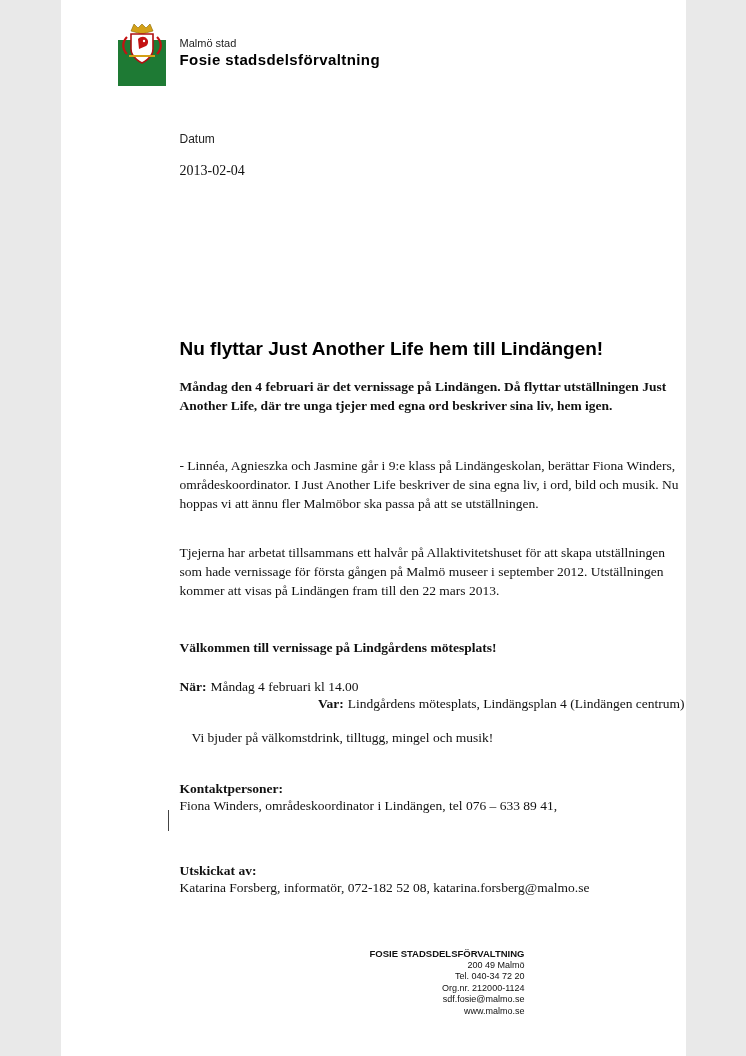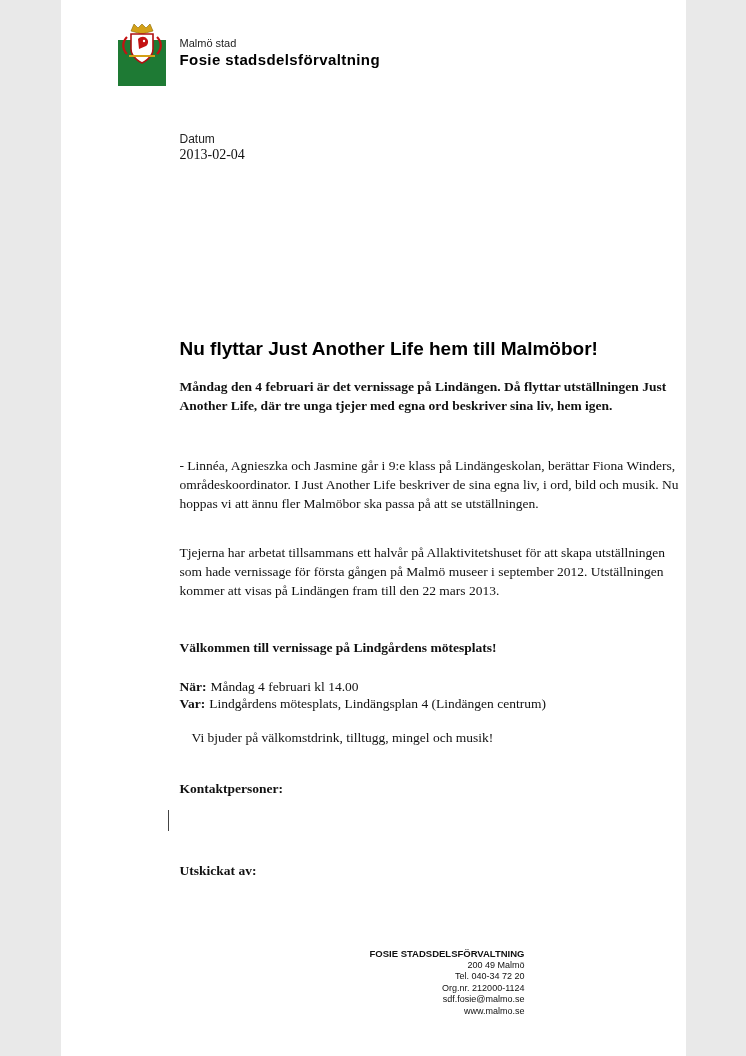--- a/index.html
+++ b/index.html
@@ -16,21 +16,21 @@
   }
 
   
   .logo-wrap { position: absolute; left: 56px; top: 22px; width: 50px; height: 66px; }
   .org-block { position: absolute; left: 119px; top: 37px; font-family: "Liberation Sans", sans-serif; }
   .org-small { font-size: 11px; color: #222; }
   .org-bold  { font-size: 15px; font-weight: 700; letter-spacing: .4px; margin-top: 2px; color: #000; }
 
   .datum-block { position: absolute; left: 119px; top: 132px; }
   .datum-label { font-family: "Liberation Sans", sans-serif; font-size: 12px; color: #222; }
-  .datum-value { font-size: 14px; margin-top: 1px; }
+  .datum-value { font-size: 14px; margin-top: 17px; }
 
   
   .press-label {
     position: absolute; left: 650px; top: 92px;
     writing-mode: vertical-rl; text-orientation: sideways;
     font-family: "Liberation Sans", sans-serif;
     font-size: 46px; letter-spacing: 1px; white-space: nowrap;
   }
   .press-part1 { color: #4b4b4b; }
   .press-part2 { color: #a6a6a6; }
@@ -43,21 +43,21 @@
     font-weight: 700; font-size: 19px; color: #000;
   }
   .body-text { font-size: 13.5px; line-height: 1.42; }
   .bold { font-weight: 700; }
 
   .lead        { top: 377px; }
   .para1       { top: 456px; }
   .para2       { top: 543px; }
   .invite      { top: 638px; }
   .when-line   { top: 677px; }
-  .where-line  { top: 694px; }
+  .where-line  { top: 694px; text-align: right; }
   .treat-line  { top: 728px; margin-left: 12px; }
   .contacts-h  { top: 779px; }
   .contact1    { top: 796px; }
   .contact2    { top: 813px; }
   .sentby-h    { top: 861px; }
   .sentby-line { top: 878px; }
 
   .inline-label { font-weight: 700; margin-right: 4px; }
 
   .change-bar {
@@ -99,42 +99,44 @@
 
   <div class="datum-block">
     <div class="datum-label">Datum</div>
     <div class="datum-value">2013-02-04</div>
   </div>
 
   <div class="press-label">
     <span class="press-part1">Press</span><span class="press-part2">inbjudan</span>
   </div>
 
-  <h1 class="abs title">Nu flyttar Just Another Life hem till Malmöbor!</h1>
+  <h1 class="abs title">Nu flyttar Just Another Life hem till Lindängen!</h1>
 
   <p class="abs body-text bold lead">Måndag den 4 februari är det vernissage på Lindängen. Då flyttar utställningen Just Another Life, där tre unga tjejer med egna ord beskriver sina liv, hem igen.</p>
 
   <p class="abs body-text para1">- Linnéa, Agnieszka och Jasmine går i 9:e klass på Lindängeskolan, berättar Fiona Winders, områdeskoordinator. I Just Another Life beskriver de sina egna liv, i ord, bild och musik. Nu hoppas vi att ännu fler Malmöbor ska passa på att se utställningen.</p>
   <p class="abs body-text para2">Tjejerna har arbetat tillsammans ett halvår på Allaktivitetshuset för att skapa utställningen som hade vernissage för första gången på Malmö museer i september 2012. Utställningen kommer att visas på Lindängen fram till den 22 mars 2013.</p>
 
   <p class="abs body-text bold invite">Välkommen till vernissage på Lindgårdens mötesplats!</p>
 
   <p class="abs body-text when-line">
     <span class="inline-label">När:</span><span>Måndag 4 februari kl 14.00</span>
   </p>
   <p class="abs body-text where-line">
     <span class="inline-label">Var:</span><span>Lindgårdens mötesplats, Lindängsplan 4 (Lindängen centrum)</span>
   </p>
 
   <p class="abs body-text treat-line">Vi bjuder på välkomstdrink, tilltugg, mingel och musik!</p>
 
   <p class="abs body-text bold contacts-h">Kontaktpersoner:</p>
+  <p class="abs body-text contact1">Fiona Winders, områdeskoordinator i Lindängen, tel 076 – 633 89 41,</p>
   <div class="change-bar"></div>
 
   <p class="abs body-text bold sentby-h">Utskickat av:</p>
+  <p class="abs body-text sentby-line">Katarina Forsberg, informatör, 072-182 52 08, katarina.forsberg@malmo.se</p>
 
   <div class="footer">
     <div class="footer-name">FOSIE STADSDELSFÖRVALTNING</div>
     <div>200 49 Malmö</div>
     <div>Tel. 040-34 72 20</div>
     <div>Org.nr. 212000-1124</div>
     <div>sdf.fosie@malmo.se</div>
     <div>www.malmo.se</div>
   </div>
 

